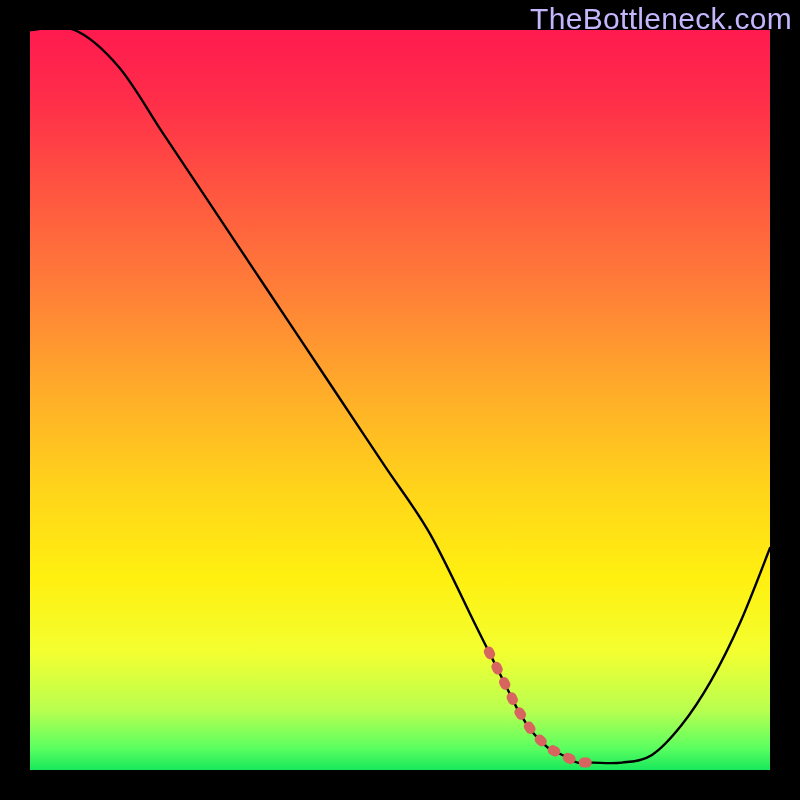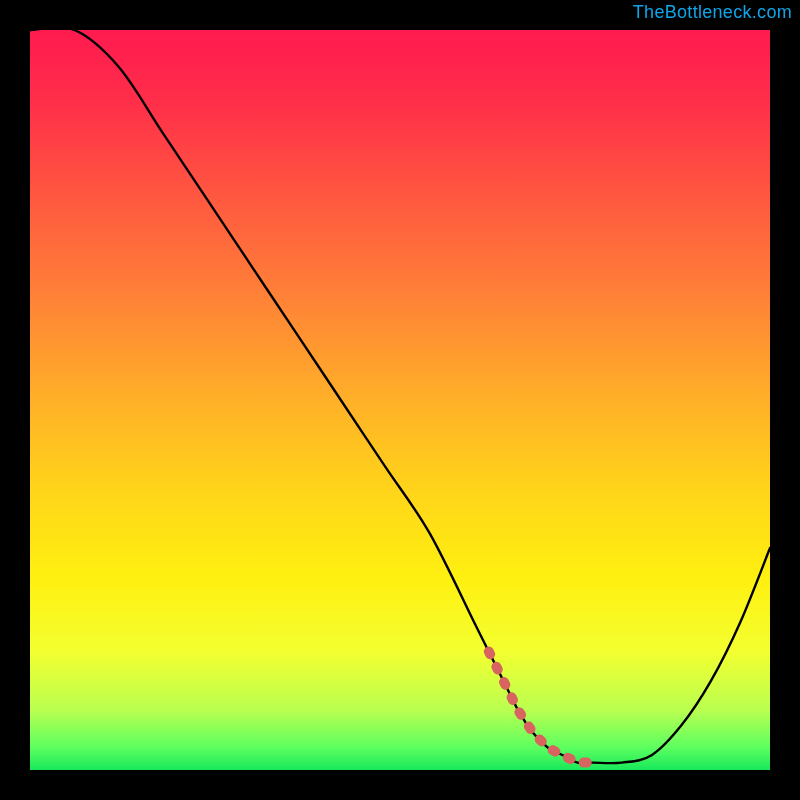--- a/index.html
+++ b/index.html
@@ -16,22 +16,22 @@
     top: 0;
     left: 0;
     width: 800px;
     height: 800px;
     background: #000000;
   }
   .watermark {
     position: absolute;
     top: 2px;
     right: 8px;
-    color: #0ea5e9;
-    font-size: 18px;
+    color: #c4b5fd;
+    font-size: 30px;
     font-weight: 500;
     letter-spacing: 0.3px;
     z-index: 10;
   }
   .plot {
     position: absolute;
     top: 30px;
     left: 30px;
     width: 740px;
     height: 740px;

